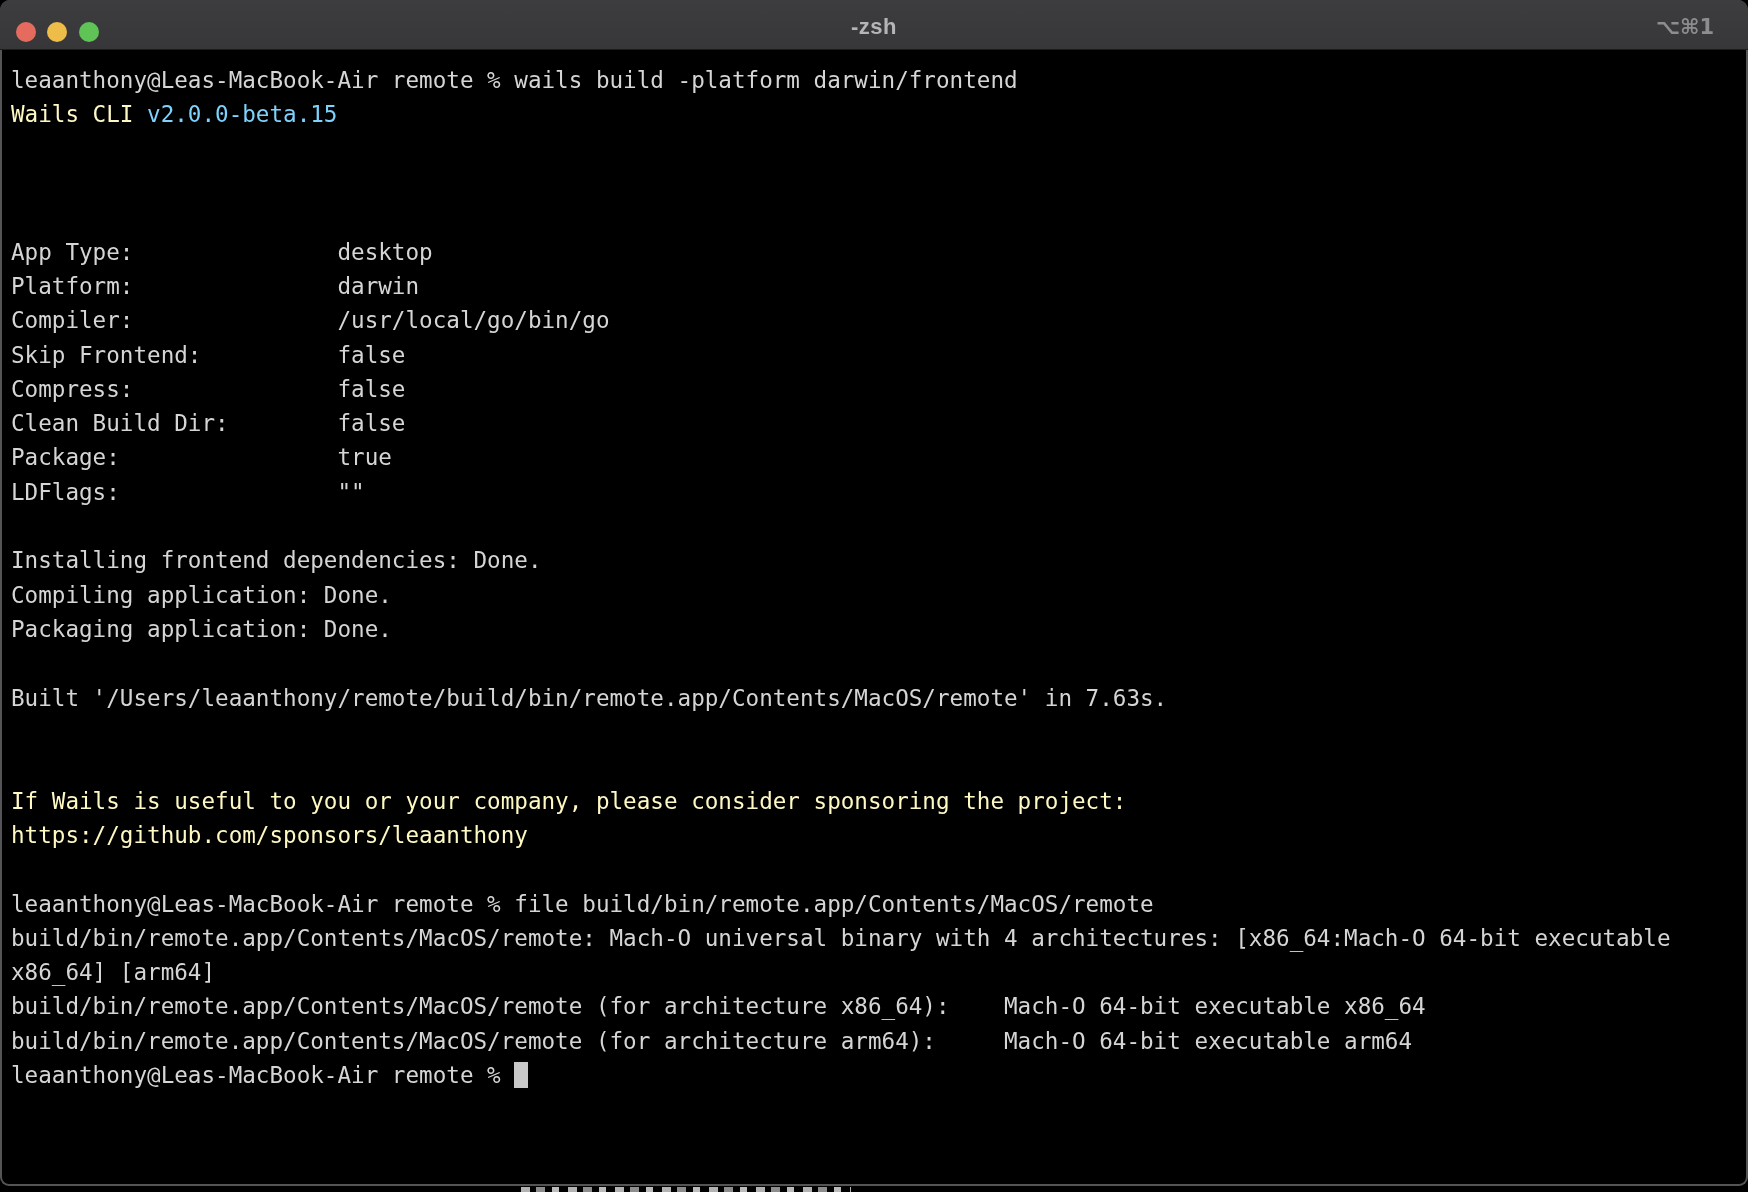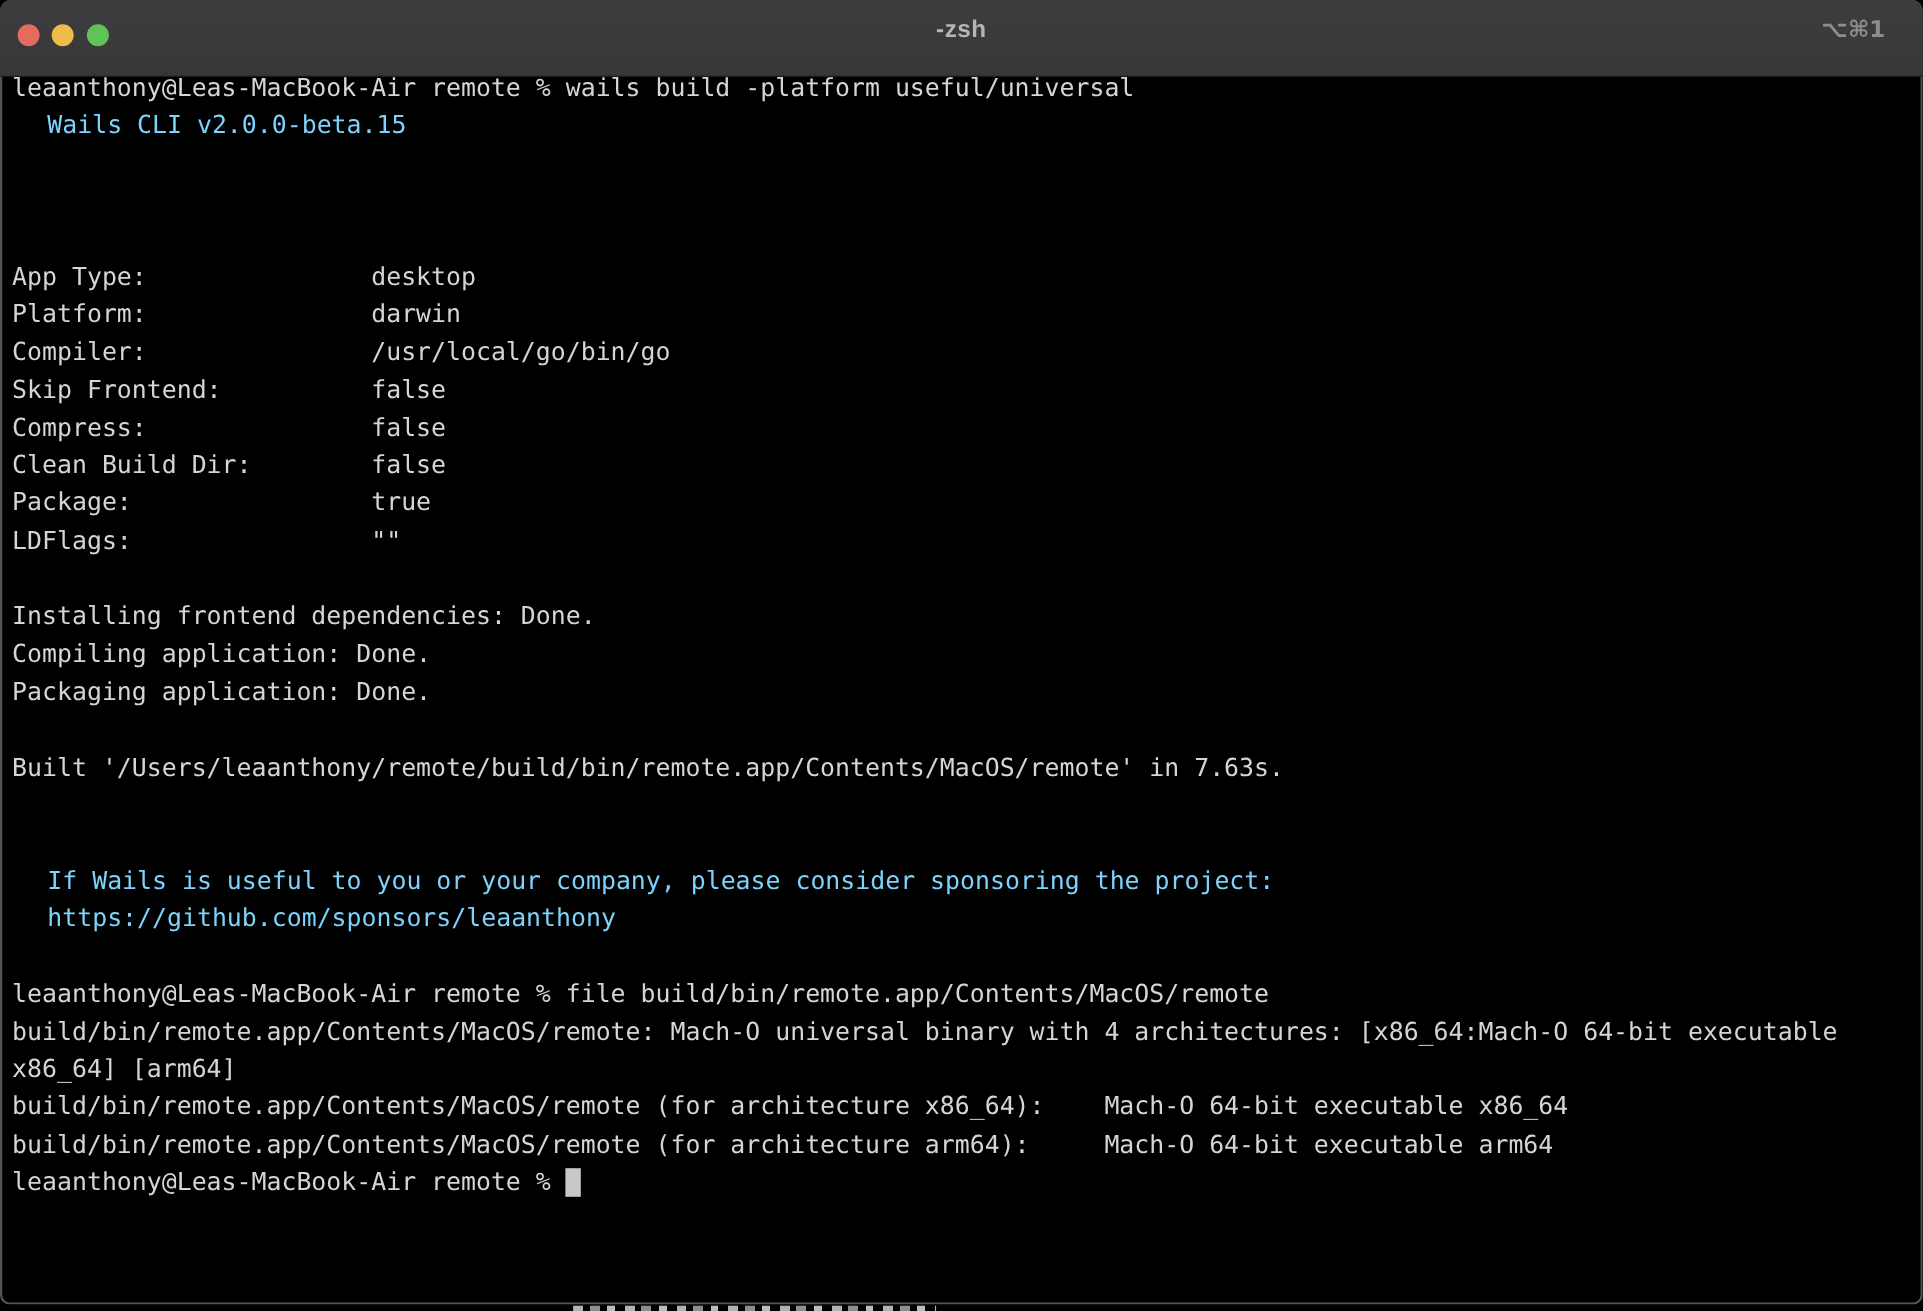--- a/index.html
+++ b/index.html
@@ -6,21 +6,21 @@
   html,body { width:1748px; height:1192px; background:#000; overflow:hidden; }
   body { position:relative; font-family:"DejaVu Sans Mono", monospace; }
 
   .window {
     position:absolute; left:0; top:0; width:1748px; height:1186px;
     background:#000; border-radius:10px 10px 9px 9px; overflow:hidden;
     box-shadow: inset 0 0 0 2px #545456;
   }
 
   .titlebar {
-    position:absolute; left:0; top:0; width:100%; height:70px;
+    position:absolute; left:0; top:0; width:100%; height:50px;
     background:linear-gradient(#3d3d3f,#373739);
     border-bottom:1px solid #1c1c1e;
   }
   .traffic { position:absolute; top:22px; width:20px; height:20px; border-radius:50%; }
   .traffic.red   { left:16px;  background:#e56b5f; }
   .traffic.yellow{ left:47px;  background:#eebc48; }
   .traffic.green { left:79px;  background:#5fc356; }
 
   .title {
     position:absolute; left:0; right:0; top:0; height:54px;
@@ -35,21 +35,21 @@
     font-weight:bold; font-size:21px; color:#8d8d8f;
   }
 
   .screen {
     position:absolute; left:0; top:55px; right:0; bottom:0;
     padding:8px 0 0 11px; overflow:hidden;
     font-size:22.6px; color:#d5d5d5;
   }
   .t-line { white-space:pre; height:34.32px; line-height:34.32px; }
   .seg-fg     { color:#d5d5d5; }
-  .seg-yellow { color:#7dd3fc;margin-left:32px; }
+  .seg-yellow { color:#fef9c3; }
   .seg-red    { color:#7dd3fc; }
   .cursor { background:#c8c8c8; color:#c8c8c8; }
 
   .bg-sliver {
     position:absolute; left:521px; top:1187px; width:330px; height:5px;
     background:repeating-linear-gradient(90deg,
       #c6c6c6 0 9px,  #000 9px 15px,
       #9d9d9d 15px 24px, #000 24px 31px,
       #d0d0d0 31px 38px, #000 38px 47px);
     opacity:.9;
@@ -62,21 +62,21 @@
 
   <div class="titlebar">
     <div class="traffic red"></div>
     <div class="traffic yellow"></div>
     <div class="traffic green"></div>
     <div class="title">-zsh</div>
     <div class="shortcut">⌥⌘1</div>
   </div>
 
   <div class="screen">
-      <div class="t-line"><span class="seg-fg">leaanthony@Leas-MacBook-Air remote % wails build -platform useful/universal</span></div>
+      <div class="t-line"><span class="seg-fg">leaanthony@Leas-MacBook-Air remote % wails build -platform darwin/frontend</span></div>
       <div class="t-line"><span class="seg-yellow">Wails CLI </span><span class="seg-red">v2.0.0-beta.15</span></div>
       <div class="t-line"></div>
       <div class="t-line"></div>
       <div class="t-line"></div>
       <div class="t-line"><span class="seg-fg">App Type:               desktop</span></div>
       <div class="t-line"><span class="seg-fg">Platform:               darwin</span></div>
       <div class="t-line"><span class="seg-fg">Compiler:               /usr/local/go/bin/go</span></div>
       <div class="t-line"><span class="seg-fg">Skip Frontend:          false</span></div>
       <div class="t-line"><span class="seg-fg">Compress:               false</span></div>
       <div class="t-line"><span class="seg-fg">Clean Build Dir:        false</span></div>

